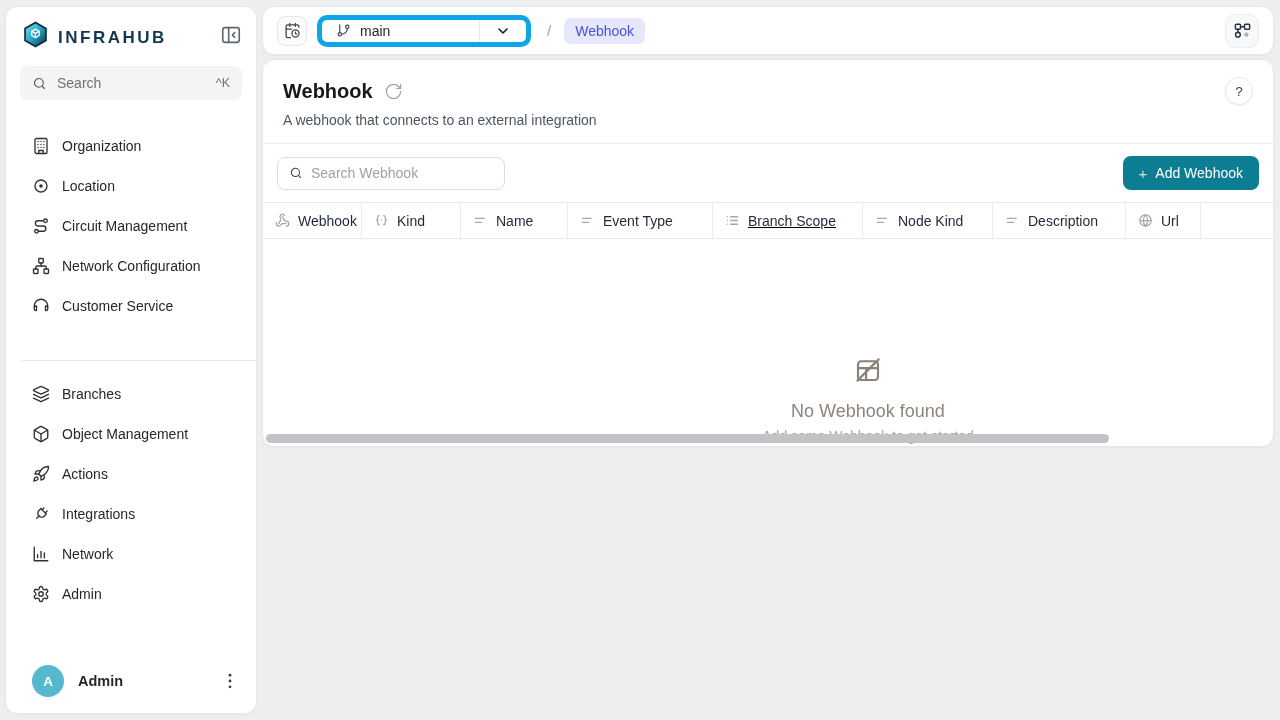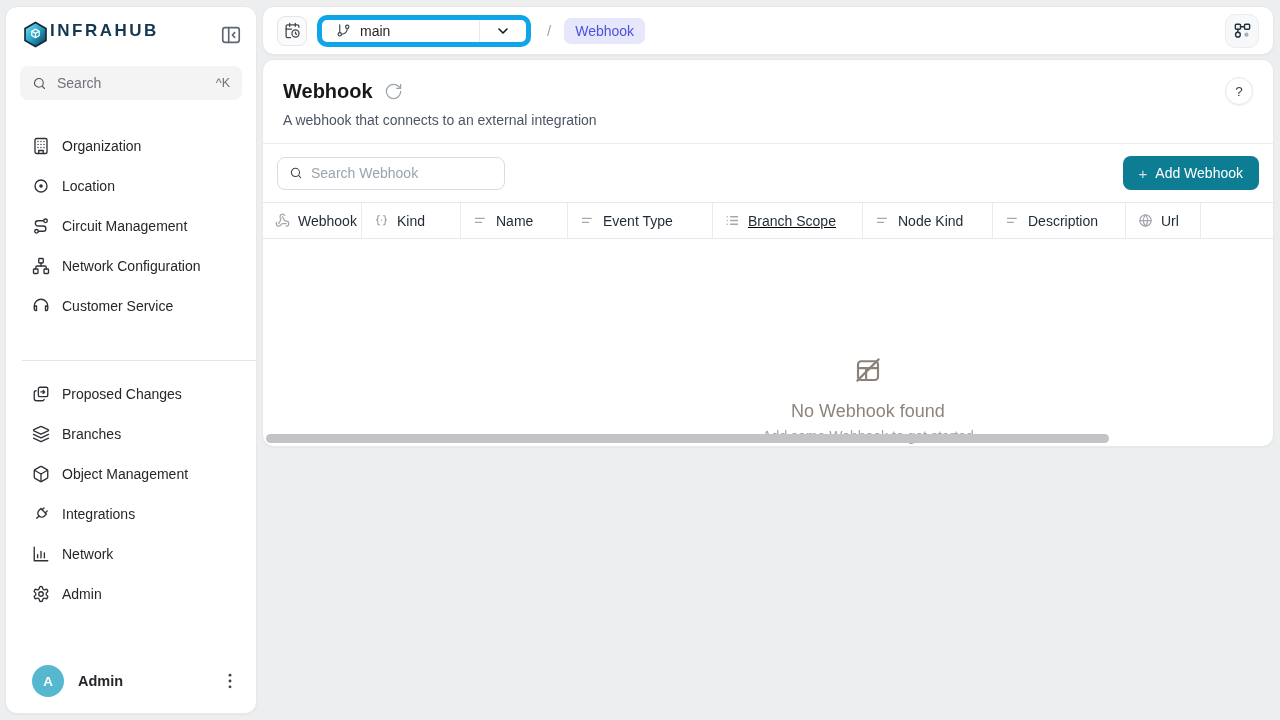--- a/index.html
+++ b/index.html
@@ -5,21 +5,21 @@
   * { box-sizing: border-box; margin: 0; padding: 0; }
   html,body { width:1280px; height:720px; overflow:hidden; }
   body { background:#edeef0; font-family:"Liberation Sans", sans-serif; position:relative; }
 
   .card { position:absolute; background:#fff; border:1px solid #e7e8ea; border-radius:12px;
           box-shadow:0 1px 2px rgba(16,24,40,.04); }
 
   
   #sidebar { left:5px; top:6px; width:252px; height:708px; display:flex; flex-direction:column; overflow:hidden; }
   .side-head { display:flex; align-items:center; padding:14px 14px 0 16px; }
-  .logo { display:flex; align-items:flex-start; gap:1px; flex:1; }
+  .logo { display:flex; align-items:flex-end; gap:9px; flex:1; }
   .logo-hex { width:27px; height:27px; }
   .logo-text { font-size:17px; font-weight:700; letter-spacing:2.5px; color:#133750; }
   .collapse-btn { width:22px; height:22px; color:#5f6672; cursor:pointer; }
   .collapse-btn svg, .icon-svg svg { width:100%; height:100%; display:block; }
 
   .side-search { margin:18px 14px 0; height:34px; background:#f4f4f5; border-radius:8px;
                  display:flex; align-items:center; padding:0 12px; gap:10px; cursor:pointer; }
   .side-search .s-icon { width:15px; height:15px; color:#52525b; }
   .side-search .lbl { font-size:14px; color:#71717a; flex:1; }
   .kbd { font-size:12.5px; color:#71717a; }
@@ -191,46 +191,47 @@
             </svg>
           </span>
           <span class="n-label">Customer Service</span>
         </div>
       </div>
       <div class="nav-divider"></div>
       <div class="nav-group g1">
         <div class="nav-item">
           <span class="n-icon icon-svg">
             <svg viewBox="0 0 24 24" fill="none" stroke="currentColor" stroke-width="1.8" stroke-linecap="round" stroke-linejoin="round">
-              <rect x="8.5" y="3" width="12.5" height="12.5" rx="2"></rect>
-              <path d="M5.5 7.7A2.5 2.5 0 0 0 3 10.2V18a3 3 0 0 0 3 3h7.8a2.5 2.5 0 0 0 2.4-1.8"></path>
-              <path d="M11.8 9.2h5m0 0-2-2m2 2-2 2"></path>
-            </svg>
-          </span>
-          <span class="n-label">Proposed Changes</span>
-        </div>
-        <div class="nav-item">
-          <span class="n-icon icon-svg">
-            <svg viewBox="0 0 24 24" fill="none" stroke="currentColor" stroke-width="1.8" stroke-linecap="round" stroke-linejoin="round">
               <path d="M12.8 2.2a2 2 0 0 0-1.6 0L2.6 6.1a1 1 0 0 0 0 1.8l8.6 3.9a2 2 0 0 0 1.6 0l8.6-3.9a1 1 0 0 0 0-1.8Z"></path>
               <path d="m22 12.6-9.2 4.2a2 2 0 0 1-1.6 0L2 12.6"></path>
               <path d="m22 17.6-9.2 4.2a2 2 0 0 1-1.6 0L2 17.6"></path>
             </svg>
           </span>
           <span class="n-label">Branches</span>
         </div>
         <div class="nav-item">
           <span class="n-icon icon-svg">
             <svg viewBox="0 0 24 24" fill="none" stroke="currentColor" stroke-width="1.8" stroke-linecap="round" stroke-linejoin="round">
               <path d="M21 8a2 2 0 0 0-1-1.73l-7-4a2 2 0 0 0-2 0l-7 4A2 2 0 0 0 3 8v8a2 2 0 0 0 1 1.73l7 4a2 2 0 0 0 2 0l7-4A2 2 0 0 0 21 16Z"></path>
               <path d="m3.3 7 8.7 5 8.7-5"></path>
               <path d="M12 22V12"></path>
             </svg>
           </span>
           <span class="n-label">Object Management</span>
+        </div>
+        <div class="nav-item">
+          <span class="n-icon icon-svg">
+            <svg viewBox="0 0 24 24" fill="none" stroke="currentColor" stroke-width="1.8" stroke-linecap="round" stroke-linejoin="round">
+              <path d="M4.5 16.5c-1.5 1.26-2 5-2 5s3.74-.5 5-2c.71-.84.7-2.13-.09-2.91a2.18 2.18 0 0 0-2.91-.09z"></path>
+              <path d="m12 15-3-3a22 22 0 0 1 2-3.95A12.88 12.88 0 0 1 22 2c0 2.72-.78 7.5-6 11a22.35 22.35 0 0 1-4 2z"></path>
+              <path d="M9 12H4s.55-3.03 2-4c1.62-1.08 5 0 5 0"></path>
+              <path d="M12 15v5s3.03-.55 4-2c1.08-1.62 0-5 0-5"></path>
+            </svg>
+          </span>
+          <span class="n-label">Actions</span>
         </div>
         <div class="nav-item">
           <span class="n-icon icon-svg">
             <svg viewBox="0 0 24 24" fill="none" stroke="currentColor" stroke-width="1.8" stroke-linecap="round" stroke-linejoin="round">
               <g transform="rotate(45 12 12)">
                 <path d="M9 7V3.5"></path>
                 <path d="M15 7V3.5"></path>
                 <path d="M6.8 7h10.4v3.6a5.2 5.2 0 0 1-10.4 0Z"></path>
                 <path d="M12 15.8V20"></path>
               </g>

